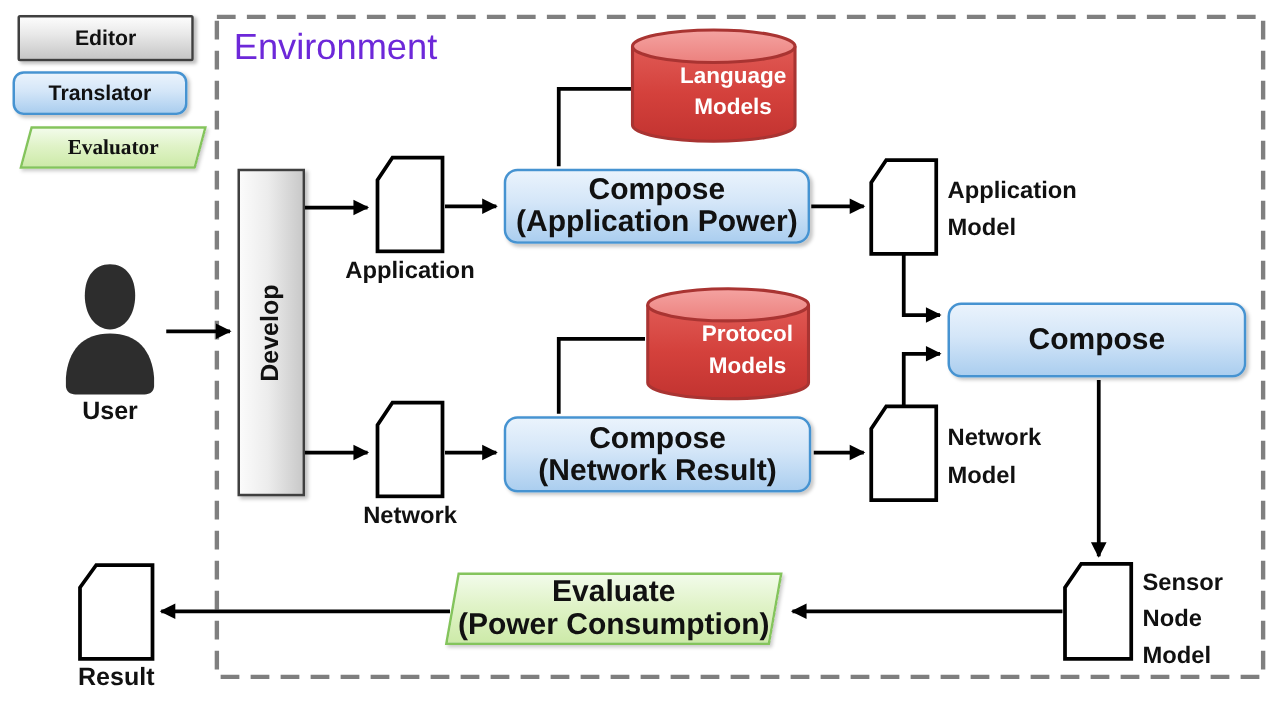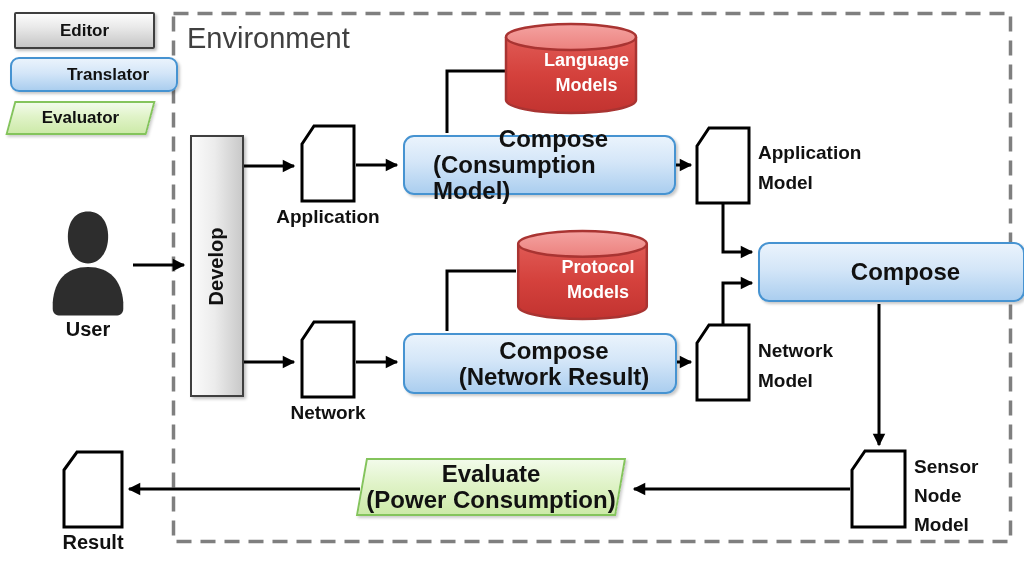--- a/index.html
+++ b/index.html
@@ -13,39 +13,38 @@
   
   .box-gray {
     background:linear-gradient(180deg,#fcfcfc 0%,#e9e9e9 40%,#c6c6c6 100%);
     border:2px solid #3f3f3f; border-radius:2px;
     box-shadow:2px 2px 3px rgba(0,0,0,0.25);
   }
   .box-blue {
     background:linear-gradient(180deg,#eaf3fc 0%,#d4e6f8 45%,#abceef 100%);
     border:2.5px solid #4693d1; border-radius:11px;
     box-shadow:2px 2px 3px rgba(0,0,0,0.22);
-    padding-left:28px;
   }
   .para-bg {
     position:absolute; inset:0;
     background:linear-gradient(180deg,#f2fbea 0%,#e0f3c8 45%,#cdeaa9 100%);
     border:2px solid #84c45c;
     box-shadow:2px 2px 3px rgba(0,0,0,0.2);
   }
   .skew15 { transform:skewX(-15deg); }
   .skew10 { transform:skewX(-10deg); }
 
   .center-flex { display:flex; align-items:center; justify-content:center; }
   .col-flex { display:flex; flex-direction:column; align-items:center; justify-content:center; }
 
   .lbl-bold   { font-weight:700; font-size:19px; line-height:1.15; }
   .lbl-legend { font-weight:700; font-size:17px; }
   .lbl-box    { font-weight:700; font-size:24px; line-height:26px; text-align:left; }
   .lbl-cyl    { font-weight:700; font-size:18px; line-height:25px; text-align:center; color:#fff;margin-left:31px; }
-  .env-title  { font-weight:400; font-size:29px; color:#404040; }
+  .env-title  { font-weight:400; font-size:29px; color:#6d28d9; }
 
   .develop-box {
     background:linear-gradient(90deg,#fbfbfb 0%,#ececec 45%,#c9c9c9 100%);
     border:2px solid #3f3f3f;
     box-shadow:2px 2px 3px rgba(0,0,0,0.25);
   }
   .vertical-text { transform:rotate(-90deg); white-space:nowrap; }
 
   .doc-label { font-weight:700; font-size:19px; text-align:center; }
   .doc-label-left { font-weight:700; font-size:19px; line-height:30px; text-align:left; }
@@ -97,21 +96,21 @@
   </svg>
 
   <div class="abs center-flex box-gray" style="left:14px;top:12px;width:137px;height:33px;">
     <span class="lbl-legend">Editor</span>
   </div>
 
   <div class="abs center-flex box-blue" style="left:10px;top:57px;width:136px;height:31px;border-radius:9px;">
     <span class="lbl-legend">Translator</span>
   </div>
 
-  <div class="abs" style="left:10px;top:101px;width:141px;height:34px;">
+  <div class="abs" style="left:20px;top:101px;width:141px;height:34px;font-family:Liberation Serif, serif;">
     <div class="para-bg skew15"></div>
     <div class="abs center-flex" style="inset:0;">
       <span class="lbl-legend">Evaluator</span>
     </div>
   </div>
 
   <div class="abs env-title" style="left:187px;top:22px;">Environment</div>
 
   <svg class="abs" style="left:46px;top:206px;" width="84" height="110" viewBox="0 0 100 130">
     <path fill="#2d2d2d" d="M50,6 C65,6 74,18 74,36 C74,54 64,68 50,68 C36,68 26,54 26,36 C26,18 35,6 50,6 Z"></path>
@@ -128,21 +127,21 @@
   </svg>
   <div class="abs doc-label" style="left:268px;top:206px;width:120px;">Application</div>
 
   <svg class="abs" style="left:300px;top:320px;" width="56" height="79" viewBox="0 0 56 79">
     <polygon points="2,20 14,2 54,2 54,77 2,77" fill="#fff" stroke="#000" stroke-width="3"></polygon>
   </svg>
   <div class="abs doc-label" style="left:268px;top:402px;width:120px;">Network</div>
 
   <div class="abs col-flex box-blue" style="left:403px;top:135px;width:241px;height:56px;">
     <span class="lbl-box">Compose</span>
-    <span class="lbl-box">(Consumption Model)</span>
+    <span class="lbl-box">(Application Power)</span>
   </div>
 
   <div class="abs col-flex box-blue" style="left:403px;top:333px;width:242px;height:57px;">
     <span class="lbl-box">Compose</span>
     <span class="lbl-box">(Network Result)</span>
   </div>
 
   <div class="abs col-flex box-blue" style="left:758px;top:242px;width:235px;height:56px;">
     <span class="lbl-box">Compose</span>
   </div>

